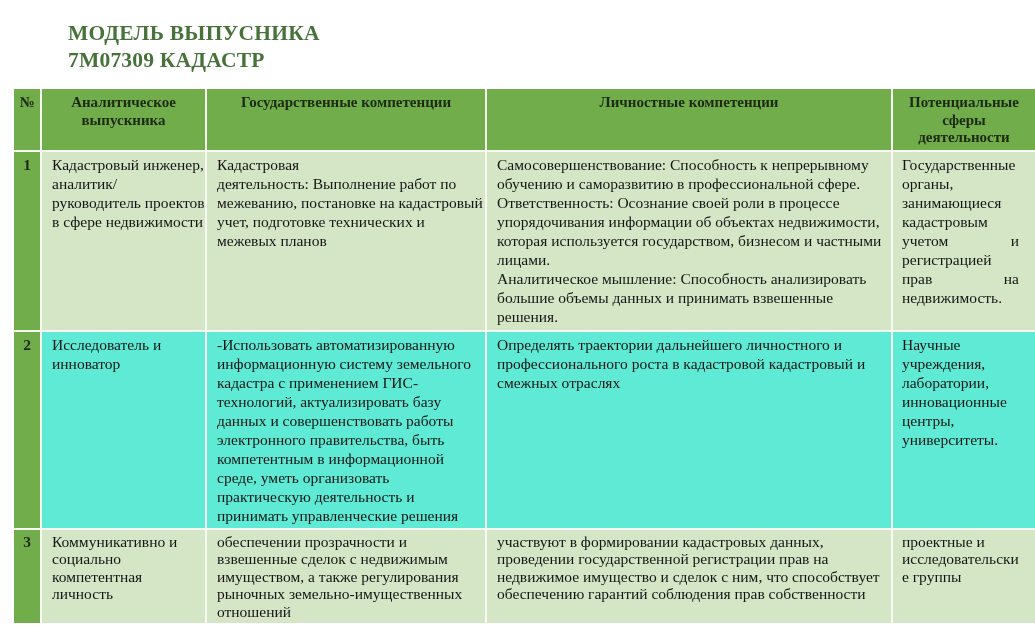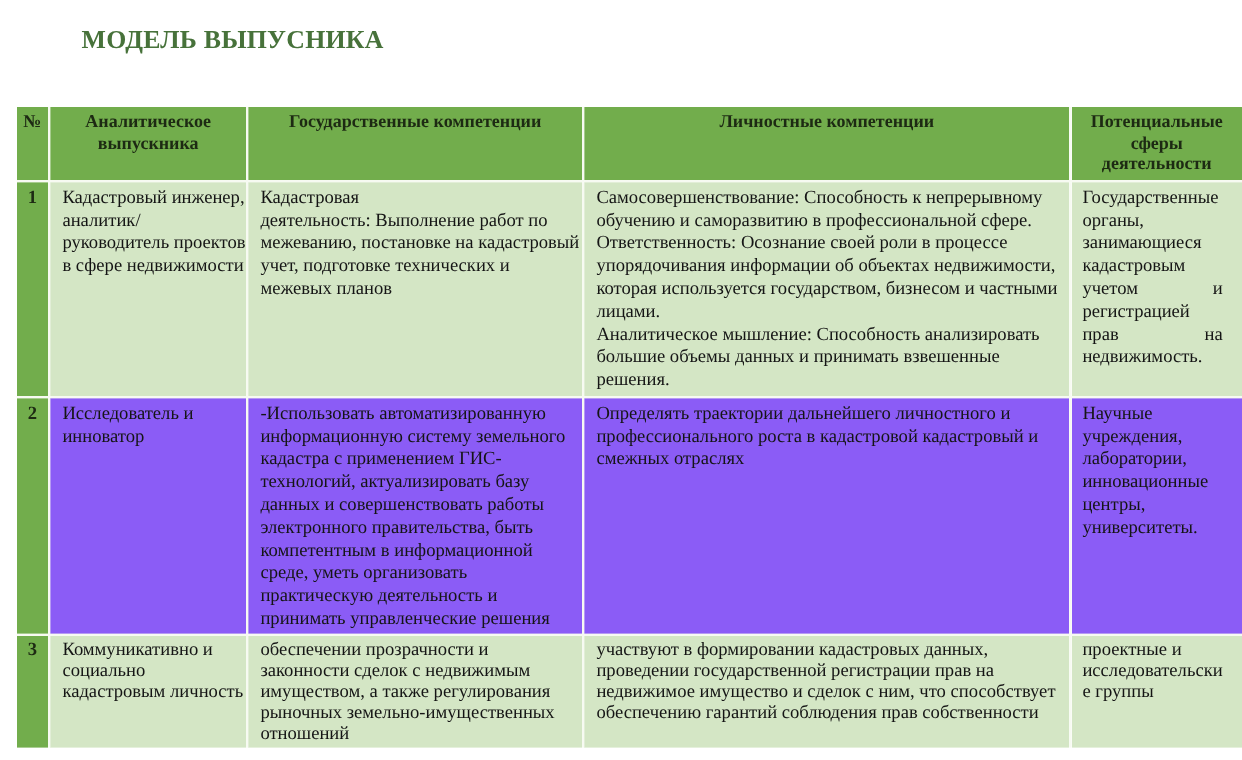--- a/index.html
+++ b/index.html
@@ -68,35 +68,36 @@
   }
   .tbl td.num {
     background: #72ad4c;
     color: #1d2a13;
     font-weight: bold;
     text-align: center;
     padding: 3px 2px;
     white-space: normal;
   }
   .tbl tr.band-odd td:not(.num)  { background: #d4e6c5; }
-  .tbl tr.band-even td:not(.num) { background: #8b5cf6; }
+  .tbl tr.band-even td:not(.num) { background: #5eead4; }
 
   .tbl td.spheres { padding: 3px 16px 3px 9px; }
   .tbl td.justify { text-align: justify; margin-left: 36px; }
   .tbl tr.row-1 td { height: 180px; }
   .tbl tr.row-2 td { height: 186px; }
   .tbl tr.row-3 td { height: 94px; line-height: 17.5px; }
 </style>
 </head>
 <body>
 
 <div class="slide">
 
   <div class="page-title">
     <div>МОДЕЛЬ ВЫПУСНИКА</div>
+    <div>7М07309 КАДАСТР</div>
   </div>
 
   <div class="tbl-wrap">
     <table class="tbl">
       <colgroup>
         <col style="width:27px">
         <col style="width:165px">
         <col style="width:280px">
         <col style="width:406px">
         <col>
@@ -123,22 +124,22 @@
         </tr>
         <tr class="band-even row-2">
           <td class="num">2</td>
           <td>Исследователь и инноватор</td>
           <td>-Использовать автоматизированную информационную систему земельного кадастра с применением ГИС-технологий, актуализировать базу данных и совершенствовать работы электронного правительства, быть компетентным в информационной среде, уметь организовать практическую деятельность и принимать управленческие решения</td>
           <td>Определять траектории дальнейшего личностного и профессионального роста в кадастровой кадастровый и смежных отраслях</td>
           <td class="spheres">Научные учреждения, лаборатории, инновационные центры, университеты.</td>
         </tr>
         <tr class="band-odd row-3">
           <td class="num">3</td>
-          <td>Коммуникативно и социально кадастровым личность</td>
-          <td>обеспечении прозрачности и законности сделок с недвижимым имуществом, а также регулирования рыночных земельно-имущественных отношений</td>
+          <td>Коммуникативно и социально компетентная личность</td>
+          <td>обеспечении прозрачности и взвешенные сделок с недвижимым имуществом, а также регулирования рыночных земельно-имущественных отношений</td>
           <td>участвуют в формировании кадастровых данных, проведении государственной регистрации прав на недвижимое имущество и сделок с ним, что способствует обеспечению гарантий соблюдения прав собственности</td>
           <td class="spheres">проектные и исследовательские группы</td>
         </tr>
       </tbody>
     </table>
   </div>
 
 </div>
 
 </body></html>

